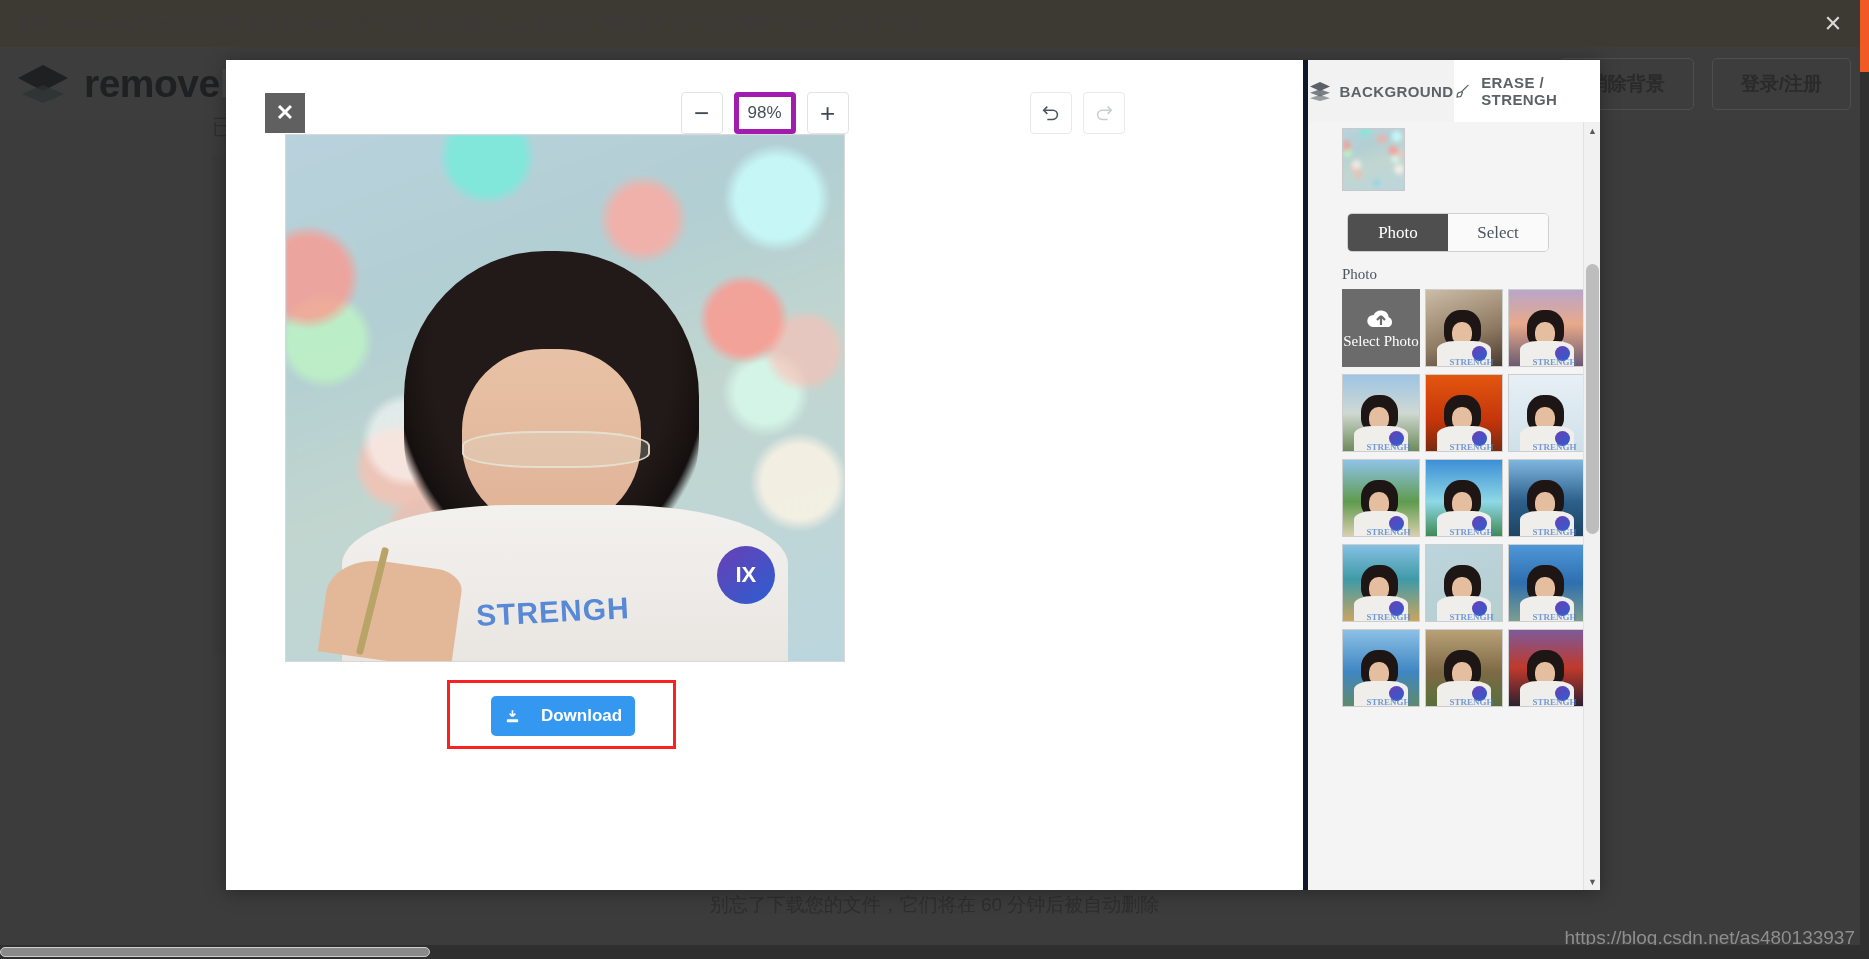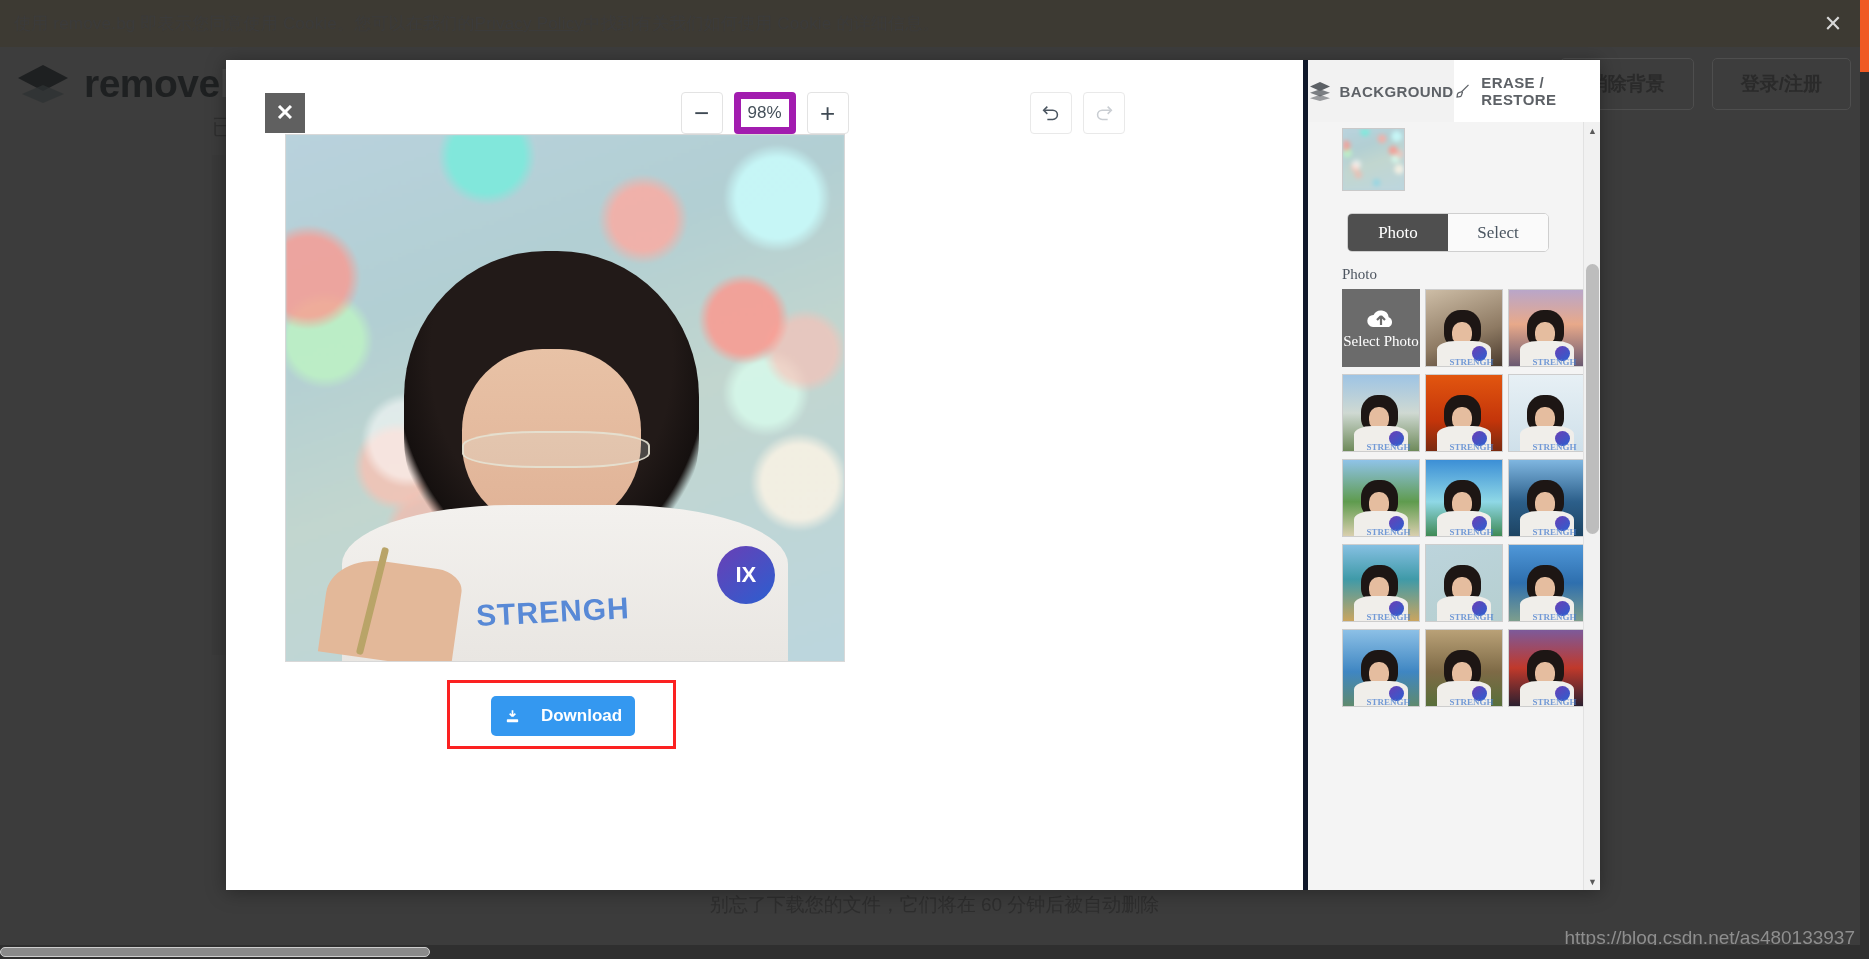--- a/index.html
+++ b/index.html
@@ -140,21 +140,21 @@
   .zoom-btn {
     width: 42px; height: 42px;
     border: 1px solid #e3e3e3; border-radius: 4px;
     background: #fff;
     display: flex; align-items: center; justify-content: center;
     color: #3f4a54; font-size: 26px; font-weight: 300;
     cursor: pointer;
   }
   #zoom-level {
     min-width: 62px; height: 42px;
-    border: 7px solid #a21caf; border-radius: 4px;
+    border: 5px solid #a21caf; border-radius: 4px;
     background: #fff;
     display: flex; align-items: center; justify-content: center;
     font-size: 17px; color: #45505a;
     cursor: pointer;
   }
   #history-controls {
     position: absolute; right: 178px; top: 32px;
     display: flex; align-items: center; gap: 11px;
   }
   .hist-btn {
@@ -500,21 +500,21 @@
           <polygon points="12,9 23,13 12,17 1,13" fill="#5d6166" opacity=".8"></polygon>
           <polygon points="12,15 23,19 12,22 1,19" fill="#5d6166" opacity=".6"></polygon>
         </svg>
         <span>BACKGROUND</span>
       </div>
       <div class="tab active">
         <svg width="22" height="22" viewBox="0 0 24 24" fill="none" stroke="#5d6166" stroke-width="1.6">
           <path d="M19 4l-9 9"></path>
           <path d="M10 13l-3.5 1.2a3.5 3.5 0 0 0-2 2L4 20l3.8-.5a3.5 3.5 0 0 0 2-2L11 14z"></path>
         </svg>
-        <span>ERASE / RESTORE</span>
+        <span>ERASE / STRENGH</span>
       </div>
     </div>
 
     <div id="sidebar-scroll">
 
       <div id="selected-preview">
         <div class="bokeh-bg" style="filter:blur(2px)"></div>
         <div class="subject" style="position:absolute;left:16%;top:26%;width:68%;height:74%">
           <div class="s-hair"></div>
           <div class="s-face"></div>

